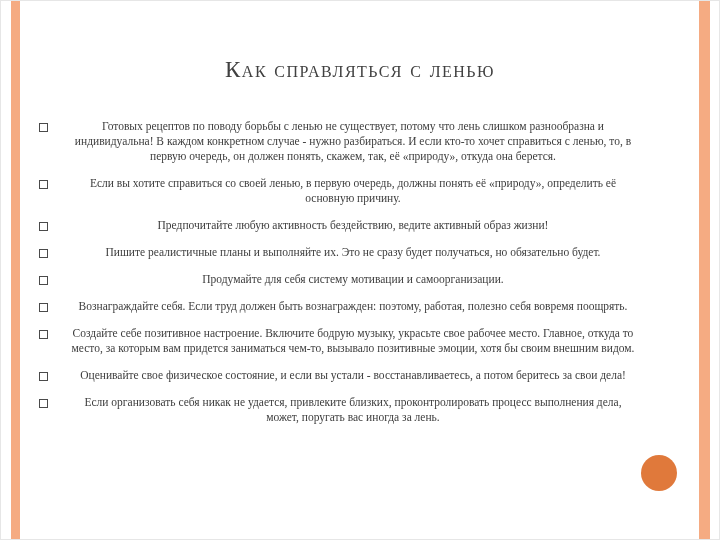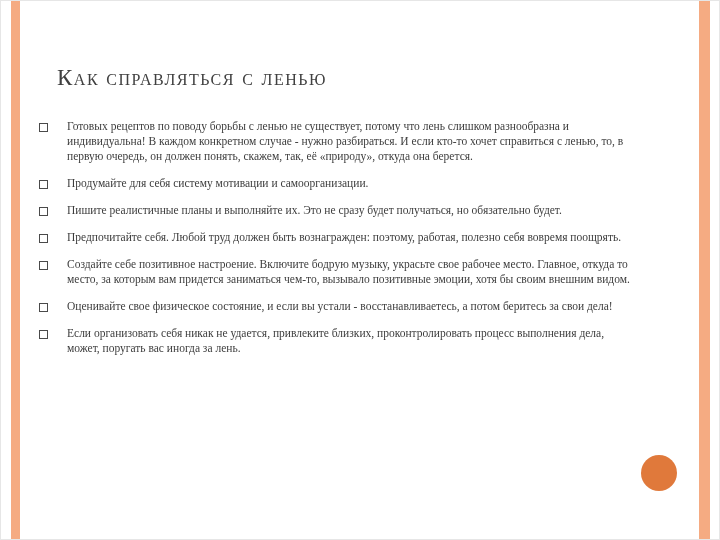--- a/index.html
+++ b/index.html
@@ -23,42 +23,43 @@
     background: var(--accent-bar, #f5ab82);
   }
   .accent-bar.left  { left: 10px;  width: 9px; }
   .accent-bar.right { right: 9px;  width: 11px; }
 
   .title {
     position: absolute;
     top: 48px;
     left: 40px;
     right: 40px;
-    margin: 16px;
-    text-align: left;
+    margin: 8px;
+    text-align: center;
     font-size: 23px;
     font-weight: normal;
     font-variant: small-caps;
     letter-spacing: 1.5px;
     color: var(--title-text, #404040);
   }
 
   .bullets {
     position: absolute;
     top: 118px;
     left: 36px;
     right: 80px;
     margin: 0;
     padding: 0;
     list-style: none;
   }
   .bullet-item {
     display: flex;
     align-items: flex-start;
     margin: 0 0 12px 0;
+    text-align: center;
   }
   .square-marker {
     flex: 0 0 auto;
     width: 7px;
     height: 7px;
     margin: 4px 19px 0 2px;
     border: 1.2px solid #4a4a4a;
     background: transparent;
   }
   .bullet-text {
@@ -88,29 +89,37 @@
 
   <h1 class="title">Как справляться с ленью</h1>
 
   <ul class="bullets">
     <li class="bullet-item">
       <span class="square-marker"></span>
       <span class="bullet-text">Готовых рецептов по поводу борьбы с ленью не существует, потому что лень слишком разнообразна и индивидуальна! В каждом конкретном случае - нужно разбираться. И если кто-то хочет справиться с ленью, то, в первую очередь, он должен понять, скажем, так, её «природу», откуда она берется.</span>
     </li>
     <li class="bullet-item">
       <span class="square-marker"></span>
-      <span class="bullet-text">Продумайте для себя систему мотивации и самоорганизации.</span>
+      <span class="bullet-text">Если вы хотите справиться со своей ленью, в первую очередь, должны понять её «природу», определить её основную причину.</span>
+    </li>
+    <li class="bullet-item">
+      <span class="square-marker"></span>
+      <span class="bullet-text">Предпочитайте любую активность бездействию, ведите активный образ жизни!</span>
     </li>
     <li class="bullet-item">
       <span class="square-marker"></span>
       <span class="bullet-text">Пишите реалистичные планы и выполняйте их. Это не сразу будет получаться, но обязательно будет.</span>
     </li>
     <li class="bullet-item">
       <span class="square-marker"></span>
-      <span class="bullet-text">Предпочитайте себя. Любой труд должен быть вознагражден: поэтому, работая, полезно себя вовремя поощрять.</span>
+      <span class="bullet-text">Продумайте для себя систему мотивации и самоорганизации.</span>
+    </li>
+    <li class="bullet-item">
+      <span class="square-marker"></span>
+      <span class="bullet-text">Вознаграждайте себя. Если труд должен быть вознагражден: поэтому, работая, полезно себя вовремя поощрять.</span>
     </li>
     <li class="bullet-item">
       <span class="square-marker"></span>
       <span class="bullet-text">Создайте себе позитивное настроение. Включите бодрую музыку, украсьте свое рабочее место. Главное, откуда то место, за которым вам придется заниматься чем-то, вызывало позитивные эмоции, хотя бы своим внешним видом.</span>
     </li>
     <li class="bullet-item">
       <span class="square-marker"></span>
       <span class="bullet-text">Оценивайте свое физическое состояние, и если вы устали - восстанавливаетесь, а потом беритесь за свои дела!</span>
     </li>
     <li class="bullet-item">

